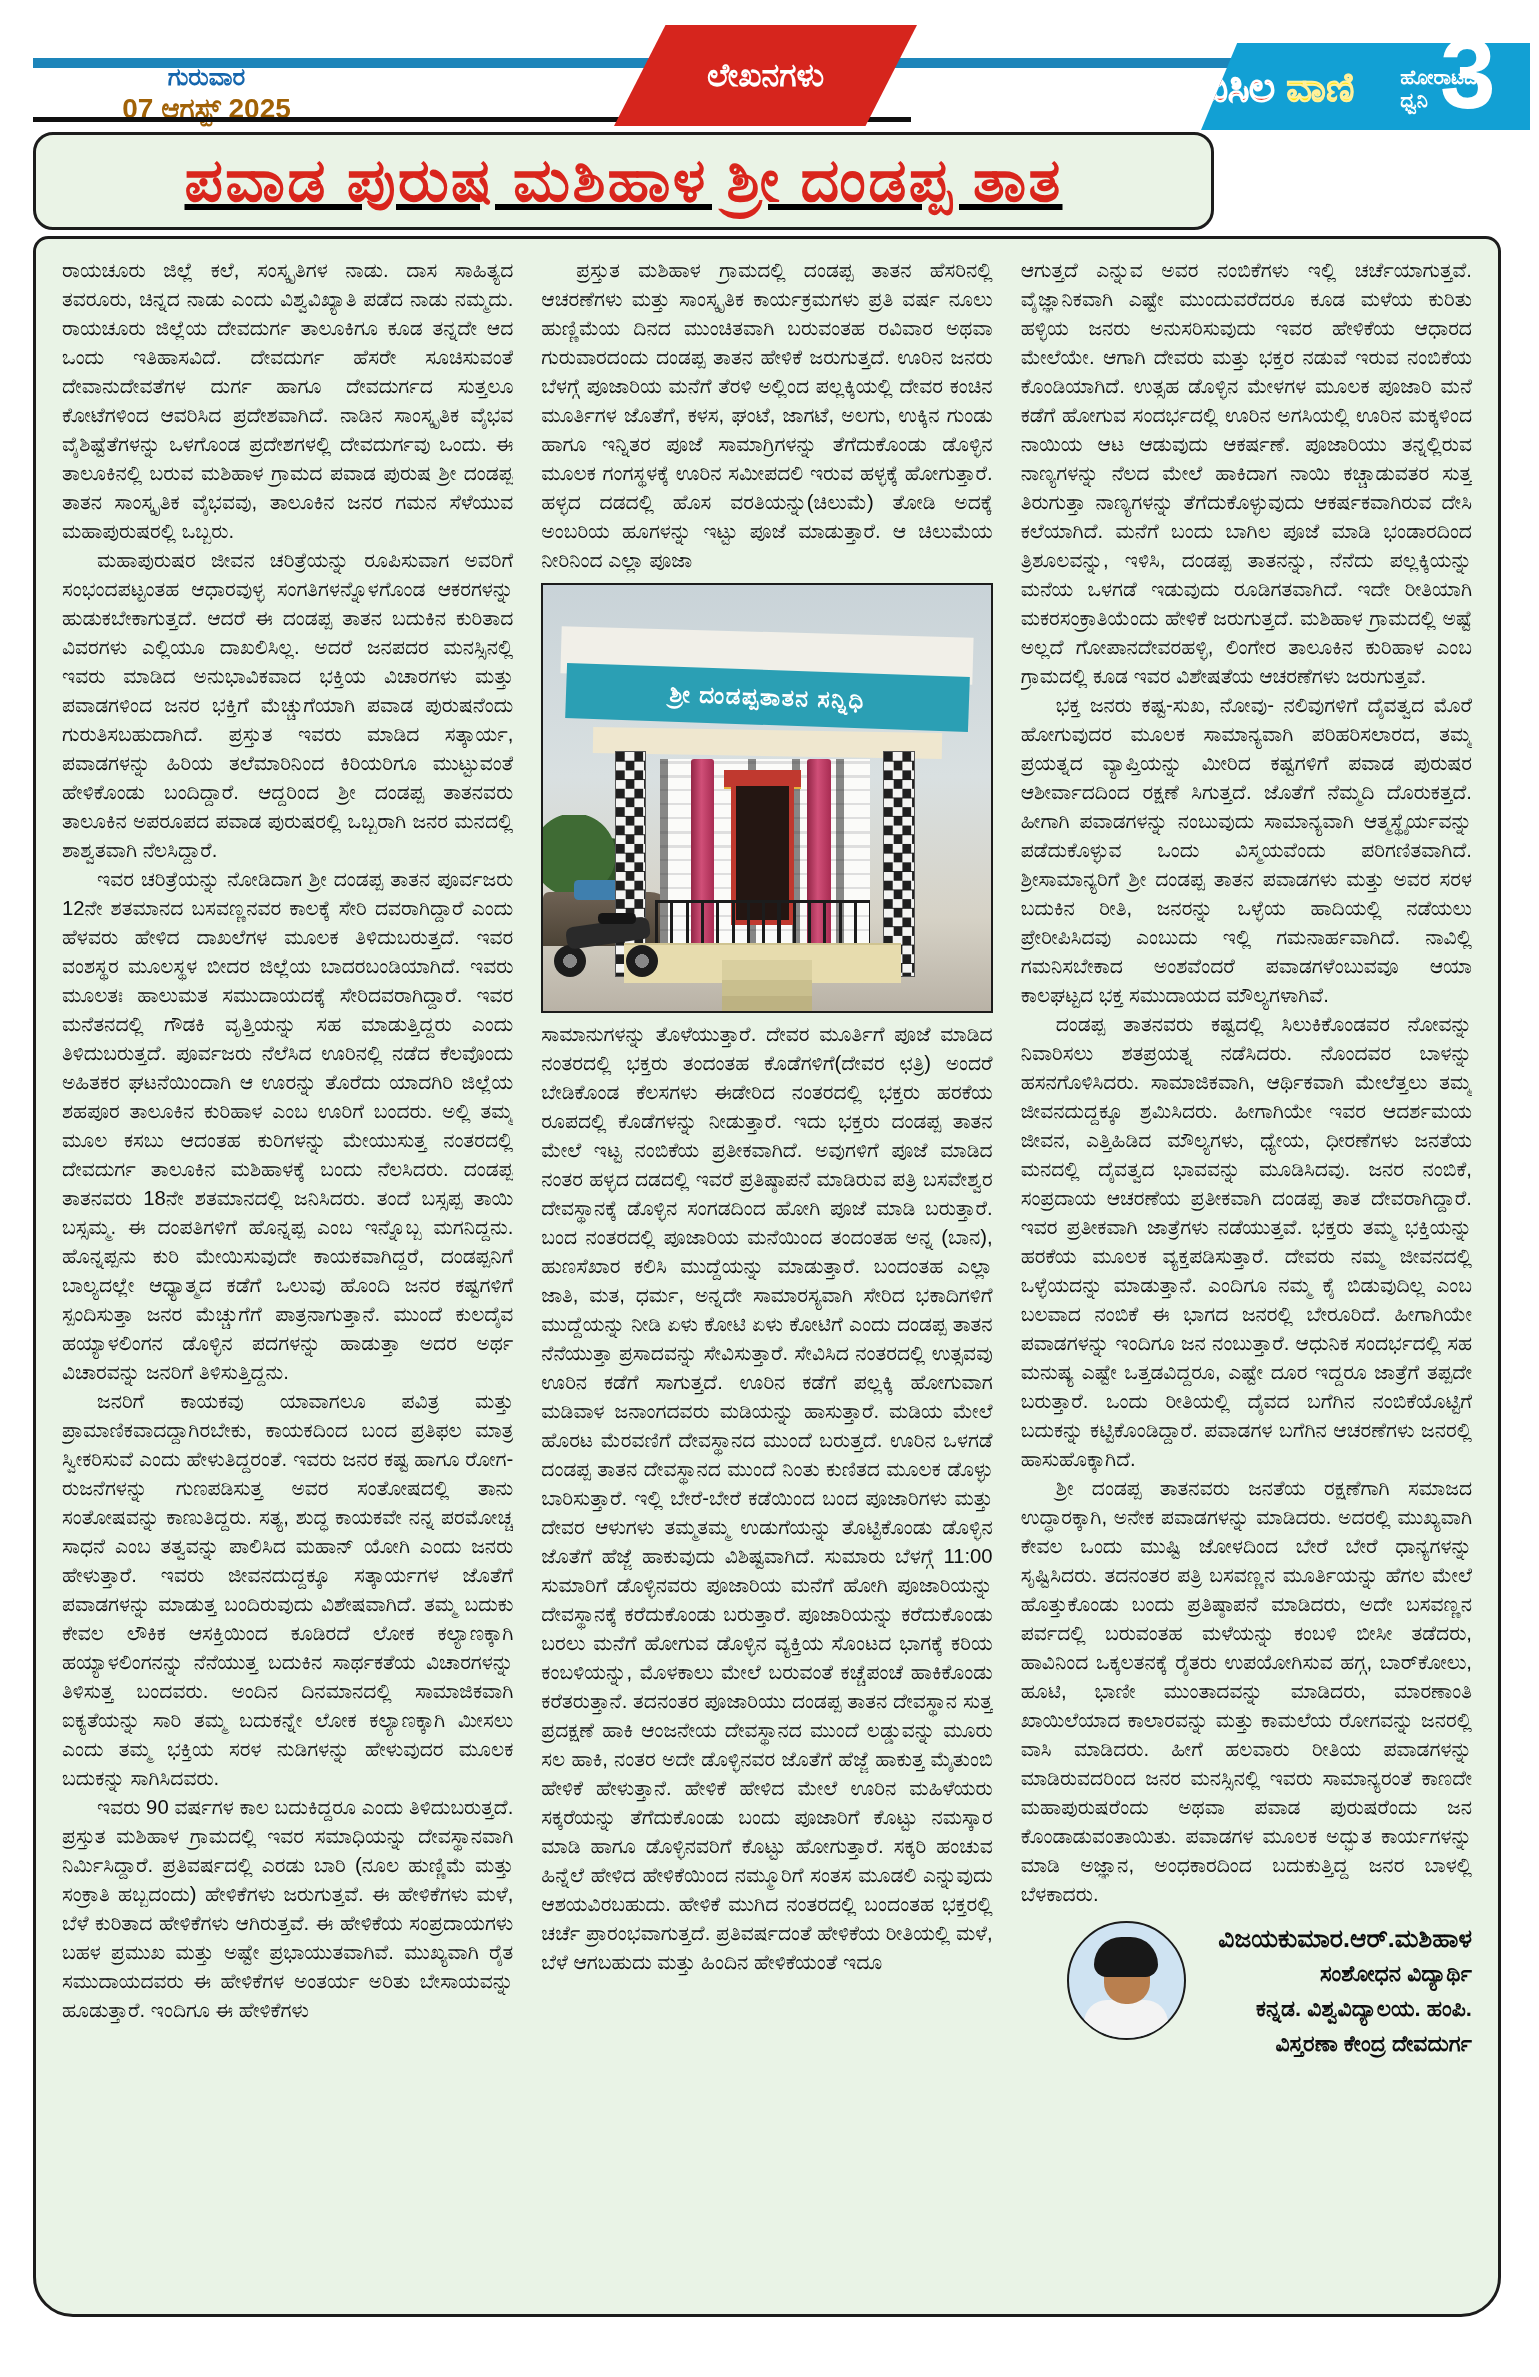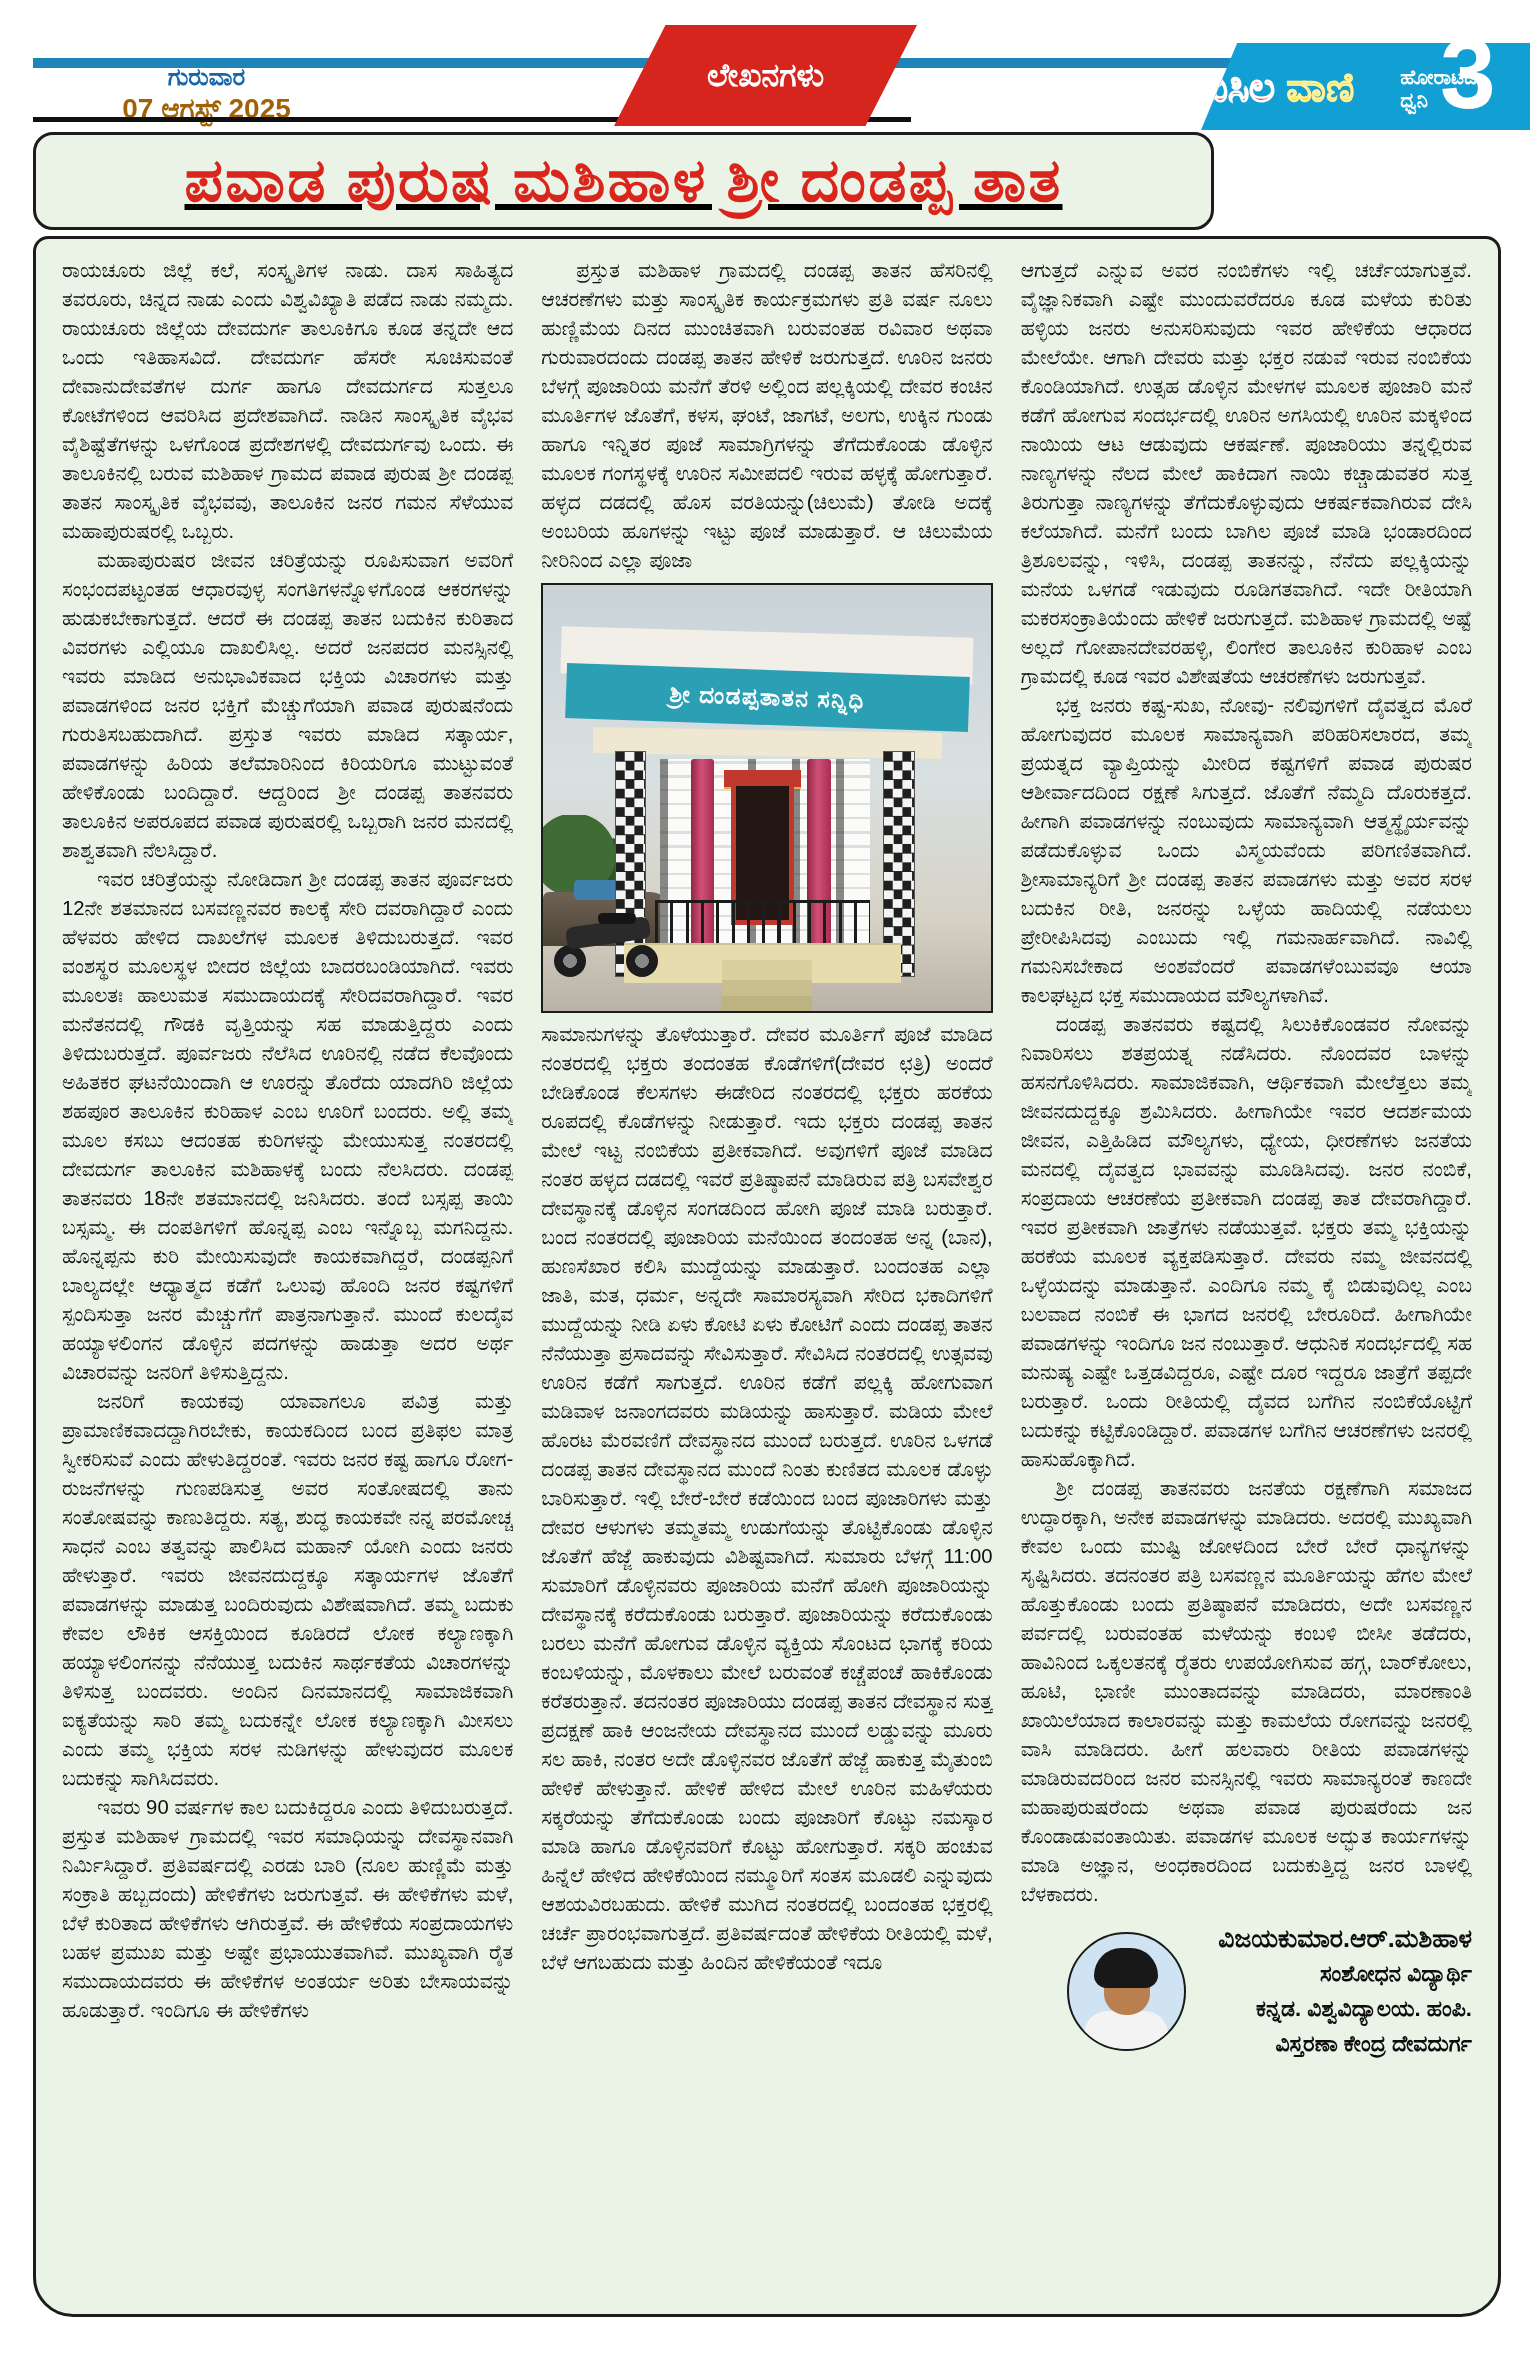--- a/index.html
+++ b/index.html
@@ -79,21 +79,21 @@
       background:linear-gradient(#d9cf9f 0 40%,#c9bf8e 40% 70%,#bdb282 70%);}
   .p-moto{position:absolute;left:2%;top:76%;width:115px;height:69px;}
   .p-wheel{position:absolute;bottom:0;width:32px;height:32px;border-radius:50%;
       background:radial-gradient(circle,#888 0 30%,#1d1d1d 31%);}
   .pw1{left:1.5px;} .pw2{left:74px;}
   .p-body{position:absolute;left:14px;top:14px;width:84px;height:21.5px;background:#2a2a2a;
       border-radius:7.7px;transform:rotate(-8deg);}
   .p-seat{position:absolute;left:46px;top:4.6px;width:38px;height:10.7px;background:#151515;border-radius:4.6px;}
 
   
-  .author{display:flex;align-items:center;gap:32px;margin-top:12.3px;}
+  .author{display:flex;align-items:flex-start;gap:32px;margin-top:12.3px;}
   .author-photo{width:115px;height:115px;border-radius:50%;border:2.3px solid #1b1b1b;flex:0 0 auto;
       position:relative;overflow:hidden;background:#cfe3f2;margin-left:46px;}
   .af-hair{position:absolute;left:25px;top:14px;width:64px;height:40px;background:#181818;border-radius:31px 31px 14px 14px;}
   .af-face{position:absolute;left:35px;top:26px;width:46px;height:55px;background:#b97f4e;border-radius:21.5px;}
   .af-shirt{position:absolute;left:15.3px;top:77px;width:84px;height:46px;background:#f3f3f3;border-radius:23px 23px 0 0;}
   .author-lines{flex:1;text-align:right;font-weight:bold;color:#0d0d0d;font-size:22px;line-height:35px;}
   .a-name{font-size:25px;}
 </style>
 </head>
 <body>

